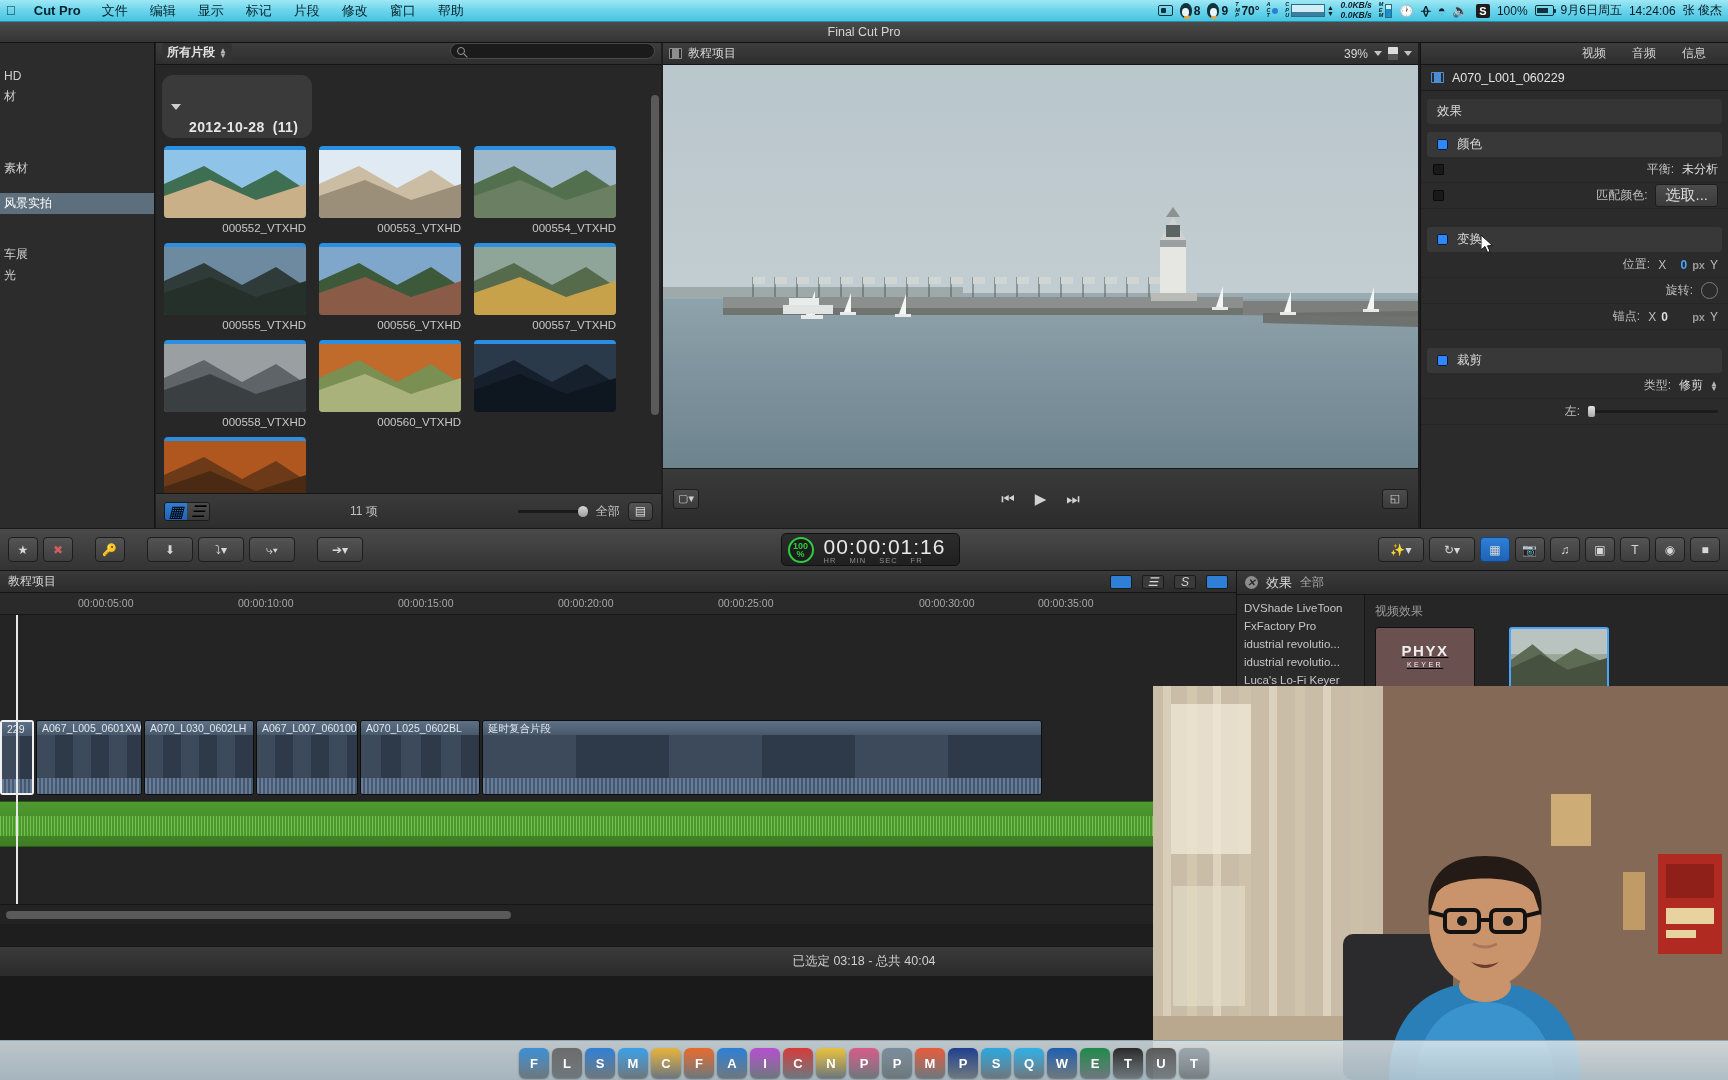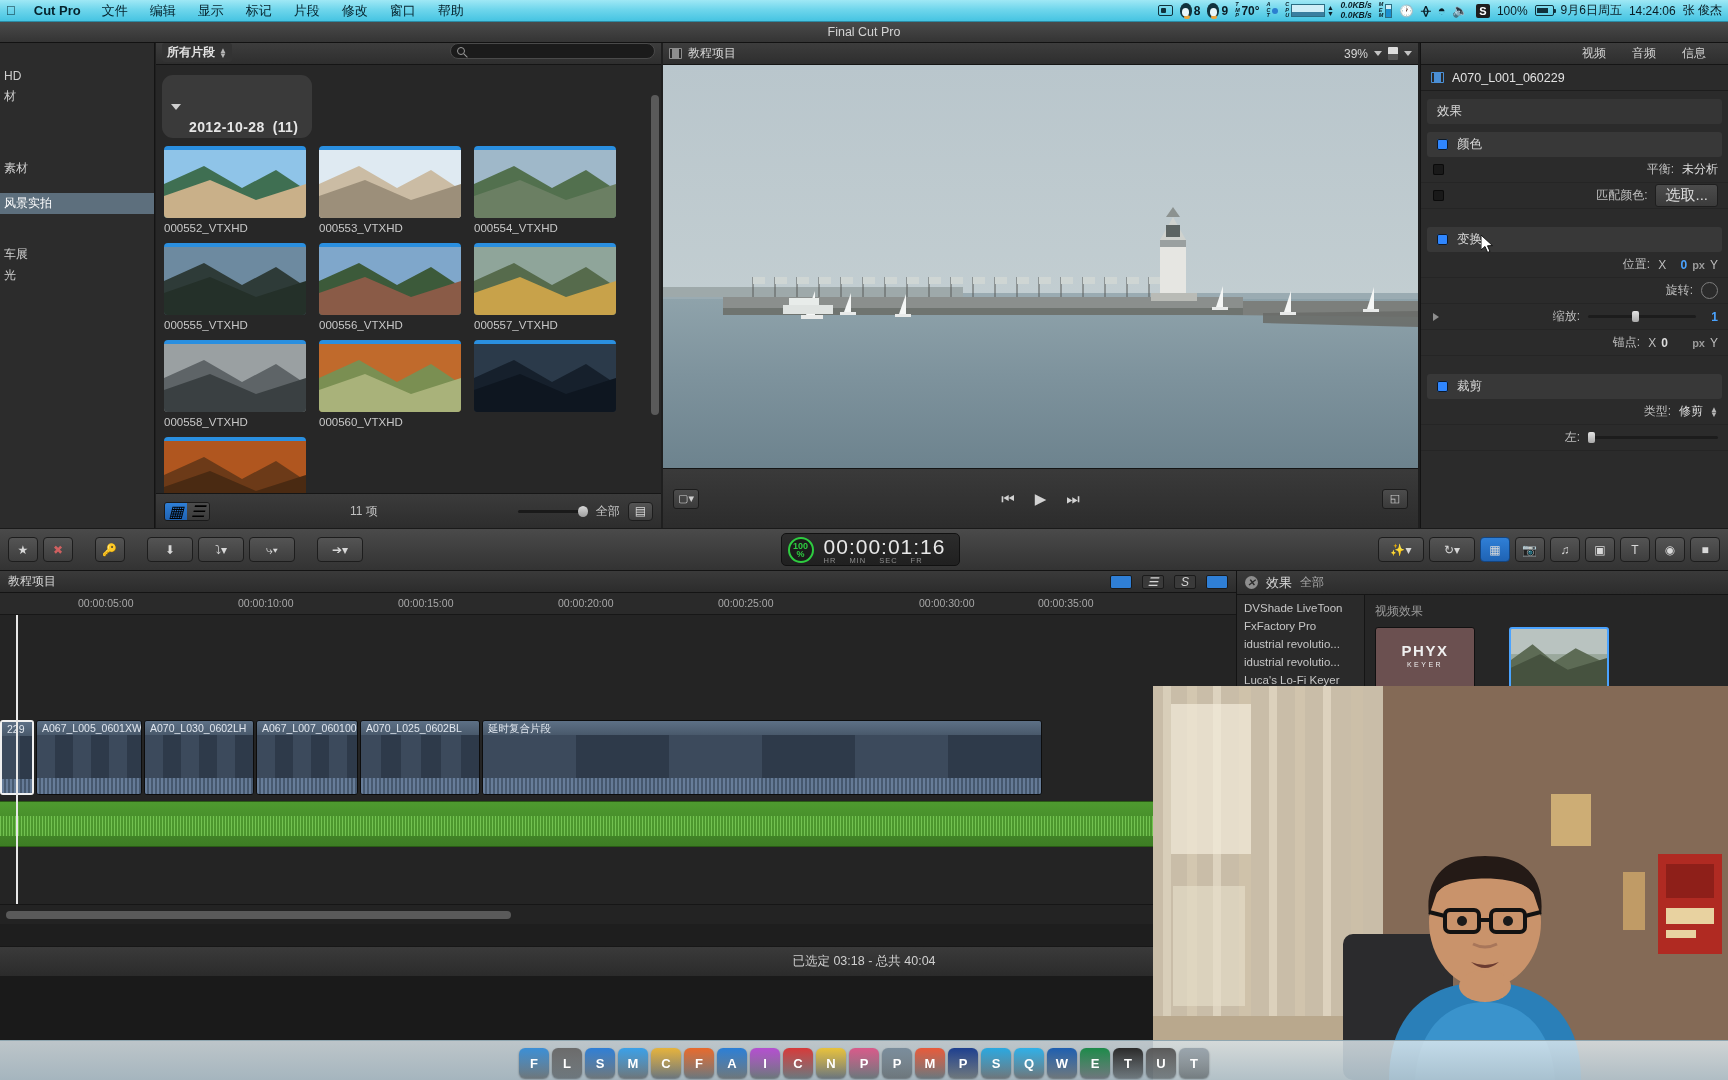--- a/index.html
+++ b/index.html
@@ -73,21 +73,21 @@
     background:#272727; overflow:hidden; }
   .grp-hdr { margin:10px 0 6px 6px; display:inline-flex; align-items:center; gap:8px;
     background:#3a3a3a; border-radius:11px; padding:3px 14px 3px 9px; }
   .tri { width:0; height:0; border-left:5px solid transparent; border-right:5px solid transparent;
     border-top:6px solid #cfcfcf; }
   .grp-hdr span { color:#e6e6e6; font-size:14px; font-weight:bold; letter-spacing:.4px;margin-top:41px; }
   .grid { display:flex; flex-wrap:wrap; gap:9px 13px; padding:2px 0 0 8px; width:480px; }
   .cell { width:142px; }
   .thumb { width:142px; height:72px; border-radius:4px; overflow:hidden;
     border-top:4px solid #2a8fe0; position:relative; background:#111; }
-  .cap { color:#c8c8c8; font-size:11.5px; text-align:left; margin-top:4px; }
+  .cap { color:#c8c8c8; font-size:11.5px; text-align:right; margin-top:4px; }
   .br-foot { position:absolute; left:0; top:450px; width:505px; height:35px;
     background:linear-gradient(180deg,#3b3b3b,#2d2d2d); border-top:1px solid #161616;
     display:flex; align-items:center; padding:0 8px; gap:8px; }
   .segbtn { display:flex; border:1px solid #1a1a1a; border-radius:3px; overflow:hidden; }
   .segbtn i { width:22px; height:17px; background:linear-gradient(180deg,#4d4d4d,#3a3a3a);
     display:flex; align-items:center; justify-content:center; }
   .segbtn i.on { background:linear-gradient(180deg,#2f7fd6,#1f63b4); }
   .cnt { margin:0 auto; color:#c0c0c0; font-size:12px; }
   .slider-sm { width:70px; height:3px; background:#1a1a1a; border-radius:2px; position:relative; }
   .slider-sm i { position:absolute; right:0; top:-4px; width:10px; height:11px;
@@ -204,21 +204,21 @@
     color:#d9d9d9; font-size:13px; }
   .xcircle { width:13px; height:13px; border-radius:50%; background:#8e8e8e; color:#2a2a2a;
     font-size:10px; display:flex; align-items:center; justify-content:center; font-weight:bold; }
   .fx-body { display:flex; height:351px; }
   .fx-list { width:128px; background:#2a2a2a; border-right:1px solid #151515; padding-top:4px; }
   .fx-li { height:18px; color:#c6c6c6; font-size:11.5px; padding-left:7px;
     white-space:nowrap; overflow:hidden; line-height:18px; }
   .fx-right { flex:1; padding:8px 0 0 10px; }
   .fx-sec { color:#9a9a9a; font-size:12px; margin-bottom:7px; }
   .fx-grid { display:flex; gap:14px; }
-  .fx-cell { width:120px; }
+  .fx-cell { width:120px;text-decoration:underline; }
   .fx-tile { width:100px; height:62px; border-radius:3px; overflow:hidden; background:#4a3c3c;
     display:flex; align-items:center; justify-content:center; border:1px solid #111; }
   .fx-tile.sel { border:2px solid #4aa3ff; }
   .fx-cap { color:#bfbfbf; font-size:11px; text-align:center; margin-top:4px; }
   .phyx { color:#efefef; font-size:15px; font-weight:bold; letter-spacing:1.5px; text-align:center; line-height:14px; }
   .phyx small { font-size:7px; letter-spacing:2.5px; font-weight:normal; display:block; }
 
   
   .statusbar { position:absolute; left:0; top:946px; width:1728px; height:30px;
     background:linear-gradient(180deg,#3a3a3a,#2b2b2b); border-top:1px solid #171717;
@@ -634,28 +634,20 @@
             <b class="numcell">0</b>
             <b class="unit">px</b>
             <b style="color:#bdbdbd;font-weight:normal">Y</b>
           </span>
         </div>
         <div class="prow">
           <span class="plabel">旋转:</span>
           <i class="dial"></i>
         </div>
         <div class="prow">
-          <i class="tri-r" style="margin-right:auto"></i>
-          <span class="plabel">缩放:</span>
-          <i class="strack">
-              <i style="left:44px"></i>
-            </i>
-          <b class="numcell" style="margin-left:6px">1</b>
-        </div>
-        <div class="prow">
           <span class="plabel">锚点:</span>
           <span class="xyfield">
             <b style="color:#bdbdbd;font-weight:normal">X</b>
             <b class="pval">0</b>
             <b class="unit">px</b>
             <b style="color:#bdbdbd;font-weight:normal">Y</b>
           </span>
         </div>
 
         <div class="sep-block"></div>

